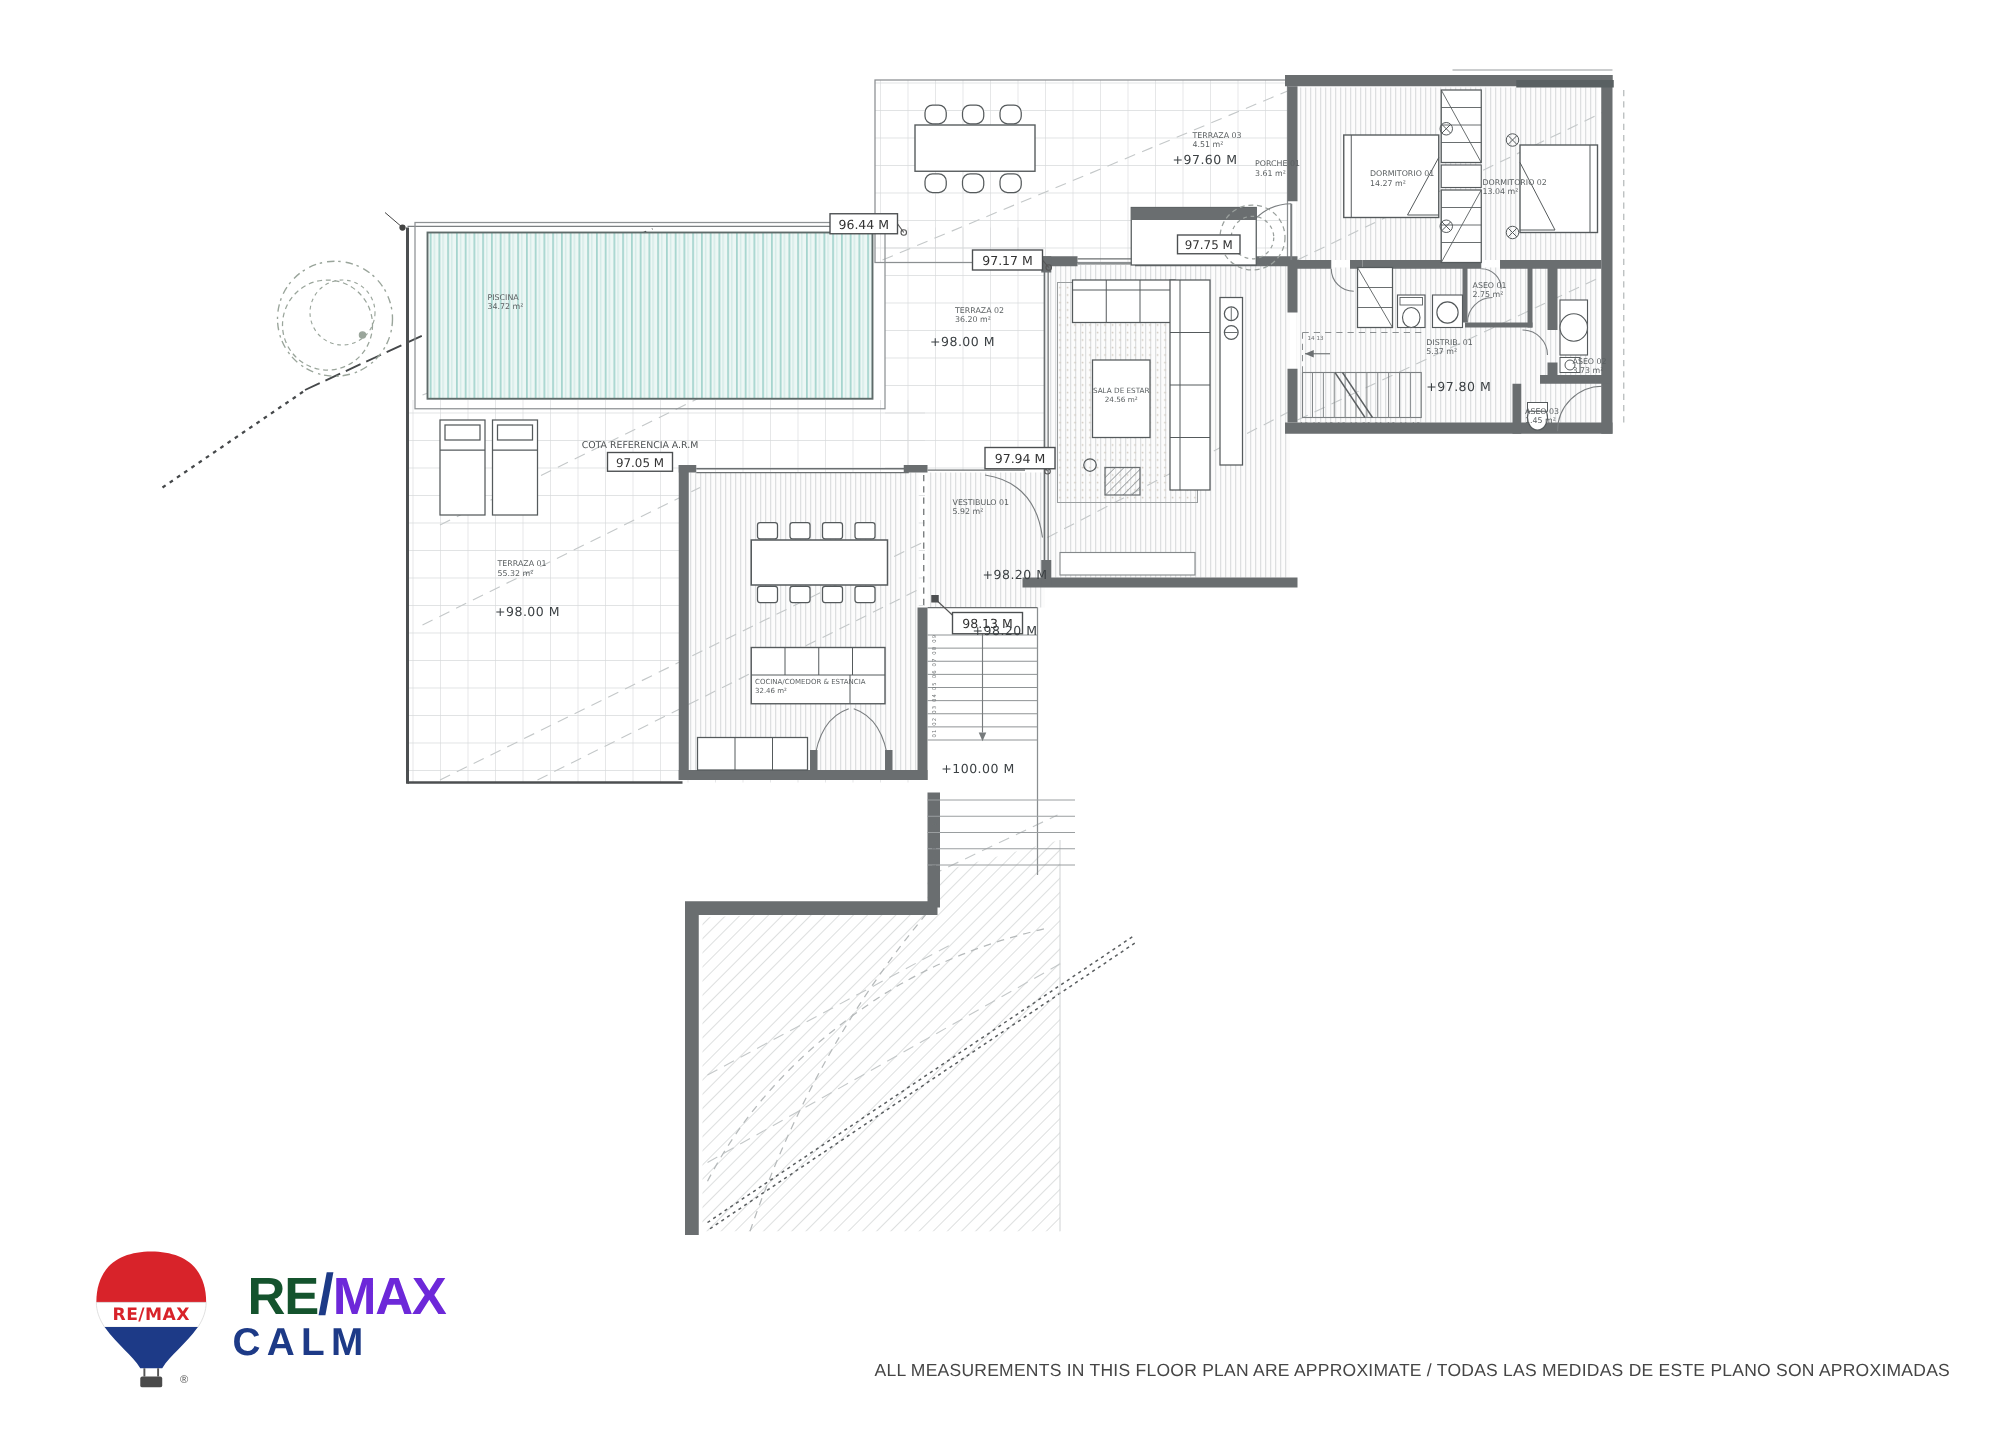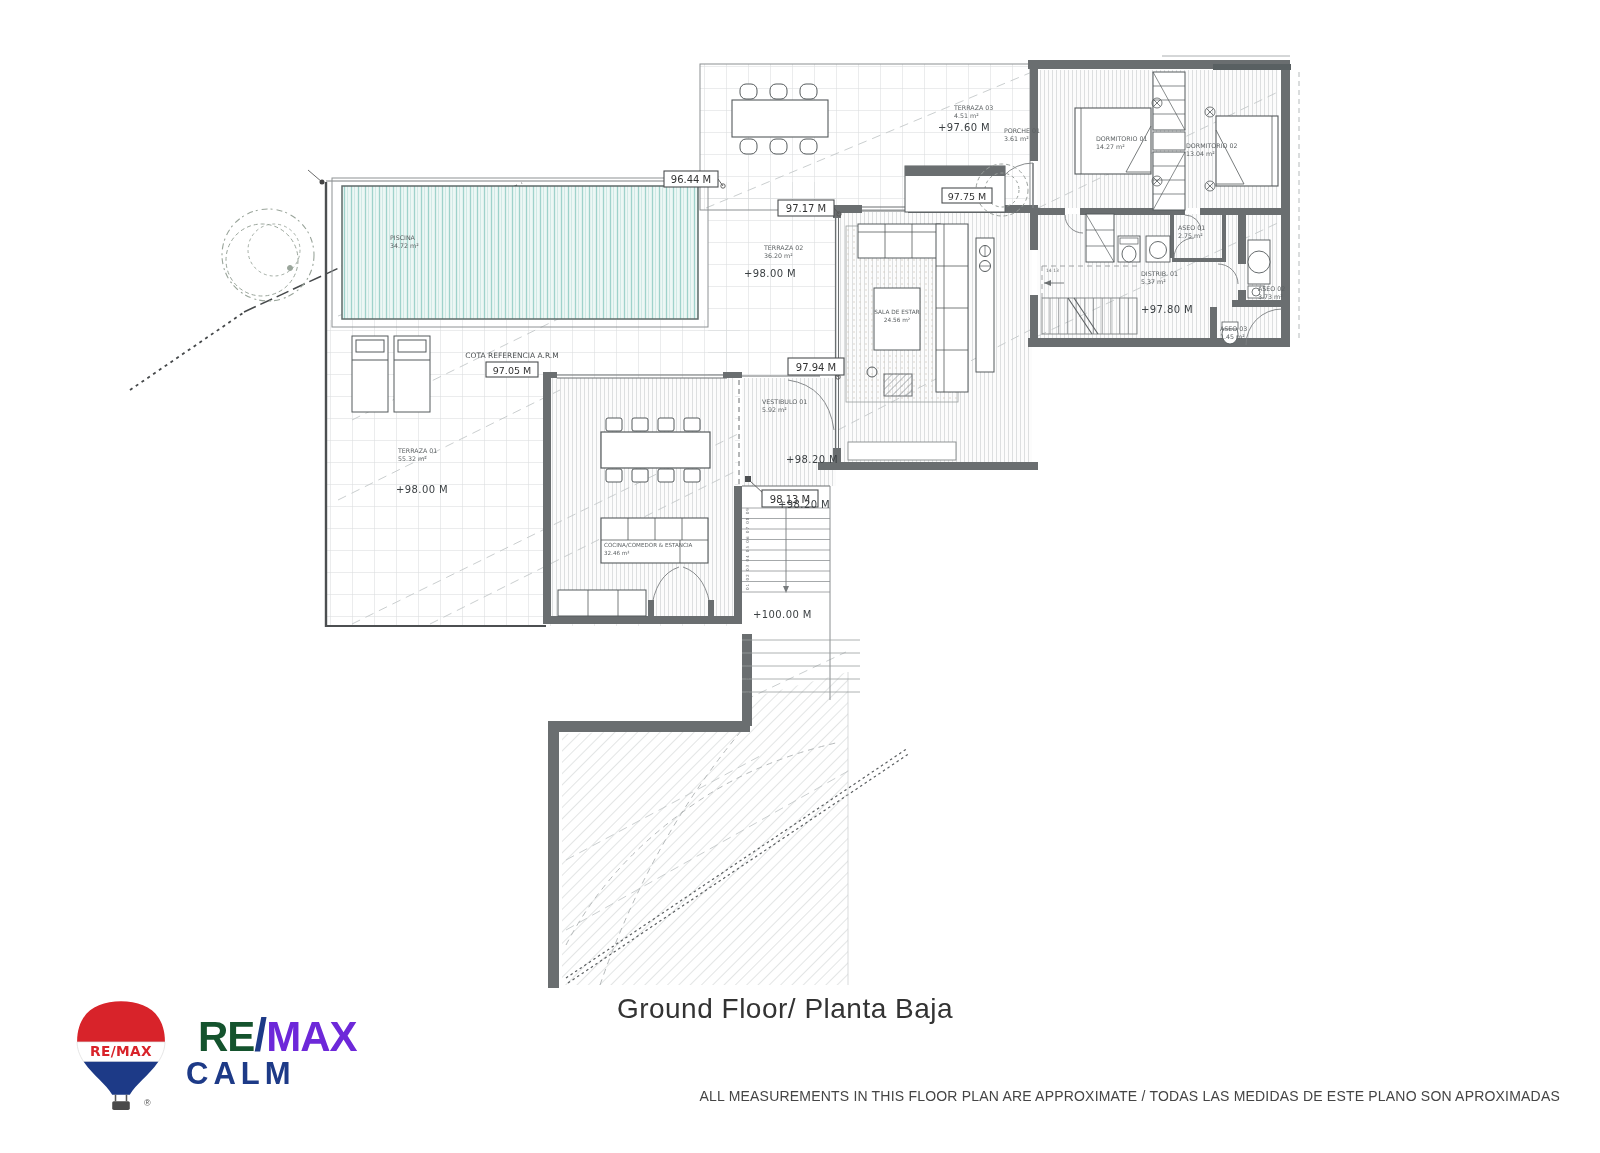--- a/index.html
+++ b/index.html
@@ -414,21 +414,20 @@
     <text x="1141" y="283.5">5.37 m²</text>
     <text x="1178" y="230">ASEO 01</text>
     <text x="1178" y="237.5">2.75 m²</text>
     <text x="1258" y="291">ASEO 02</text>
     <text x="1258" y="298.5">3.73 m²</text>
     <text x="1220" y="331">ASEO 03</text>
     <text x="1220" y="338.5">1.45 m²</text>
   </g>
 </svg>
 
-<div class="page-title">Ground Floor/ Planta Baja</div>
 <div class="disclaimer">ALL MEASUREMENTS IN THIS FLOOR PLAN ARE APPROXIMATE / TODAS LAS MEDIDAS DE ESTE PLANO SON APROXIMADAS</div>
 
 <div class="logo">
   <svg class="balloon" width="110" height="112" viewBox="0 0 100 102">
     <path d="M10,40 C10,13 28,3 50,3 C72,3 90,13 90,40 Z" fill="#d8232a"></path>
     <path d="M10,40 C10,46 12,52 16,58 L84,58 C88,52 90,46 90,40 Z" fill="#ffffff" stroke="#d9d9d9" stroke-width="0.6"></path>
     <path d="M16,58 C26,72 36,78 42,88 L58,88 C64,78 74,72 84,58 Z" fill="#1d3a87"></path>
     <line x1="45" y1="88" x2="45" y2="94" stroke="#555" stroke-width="1.4"></line>
     <line x1="55" y1="88" x2="55" y2="94" stroke="#555" stroke-width="1.4"></line>
     <rect x="42" y="94" width="16" height="8" rx="1.5" fill="#4a4a4a"></rect>

